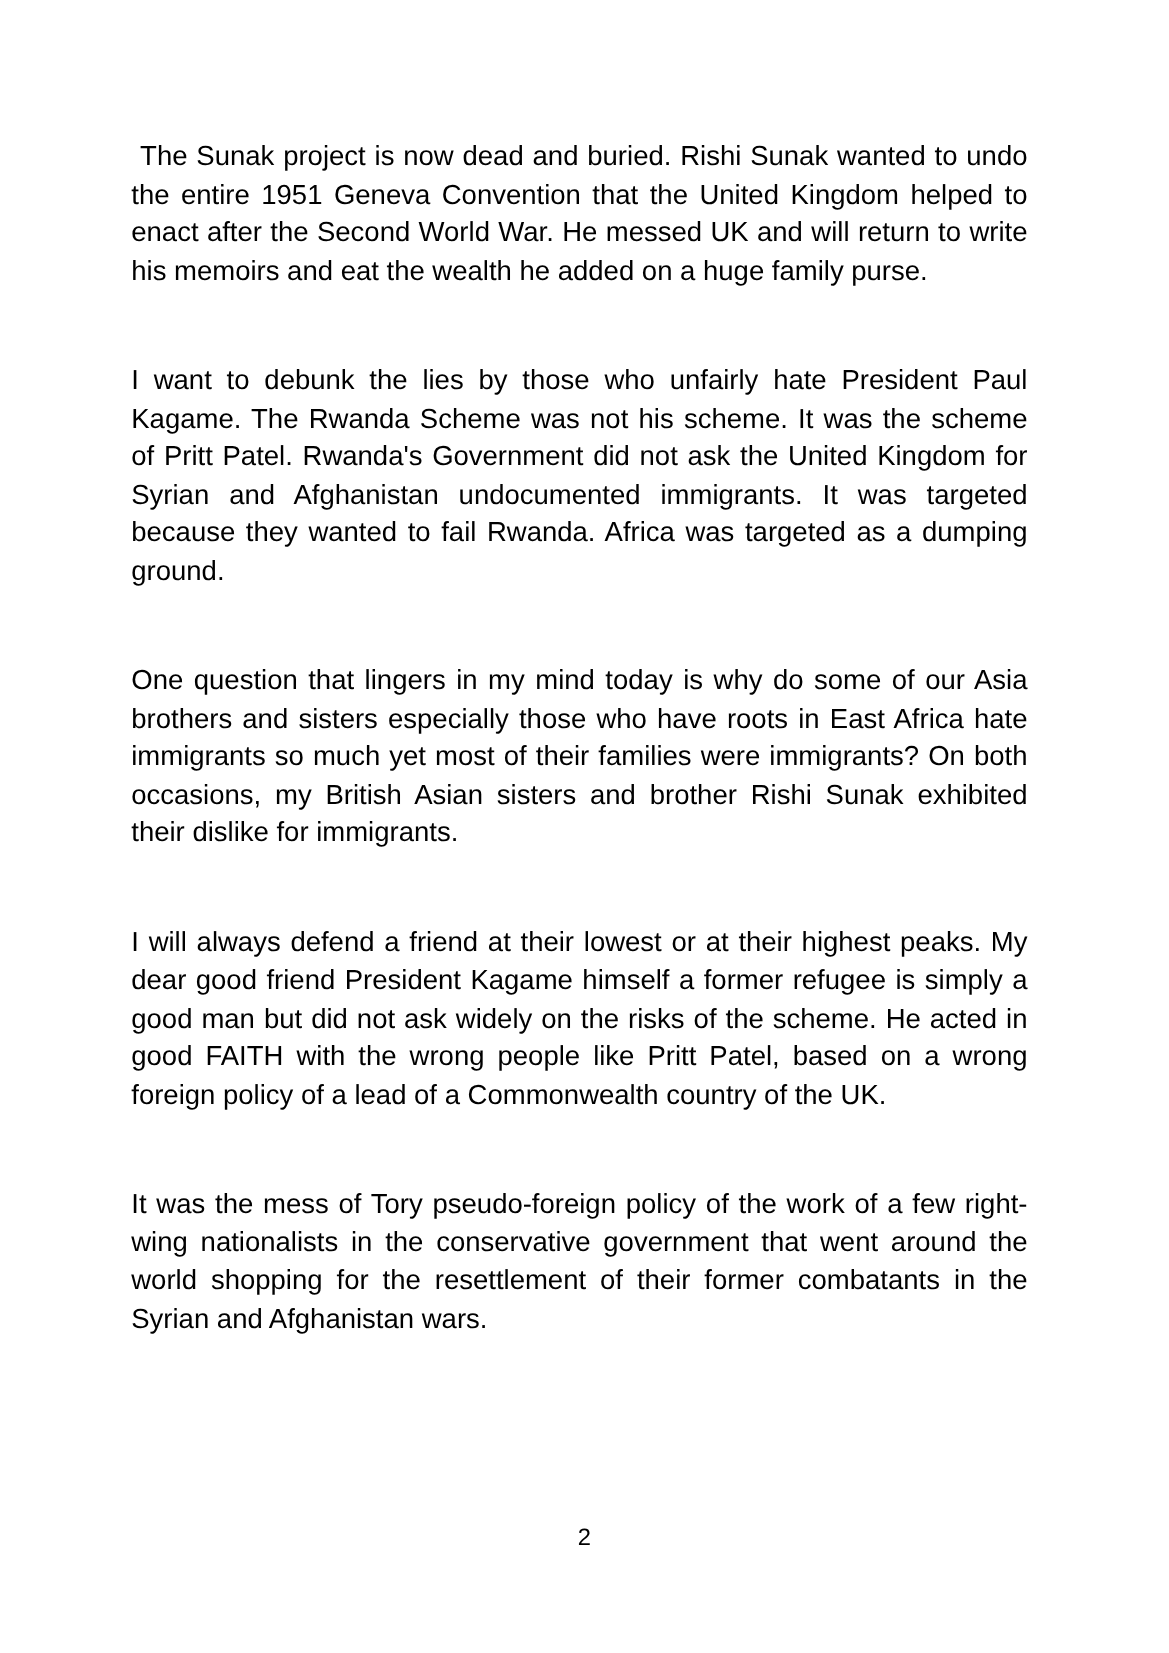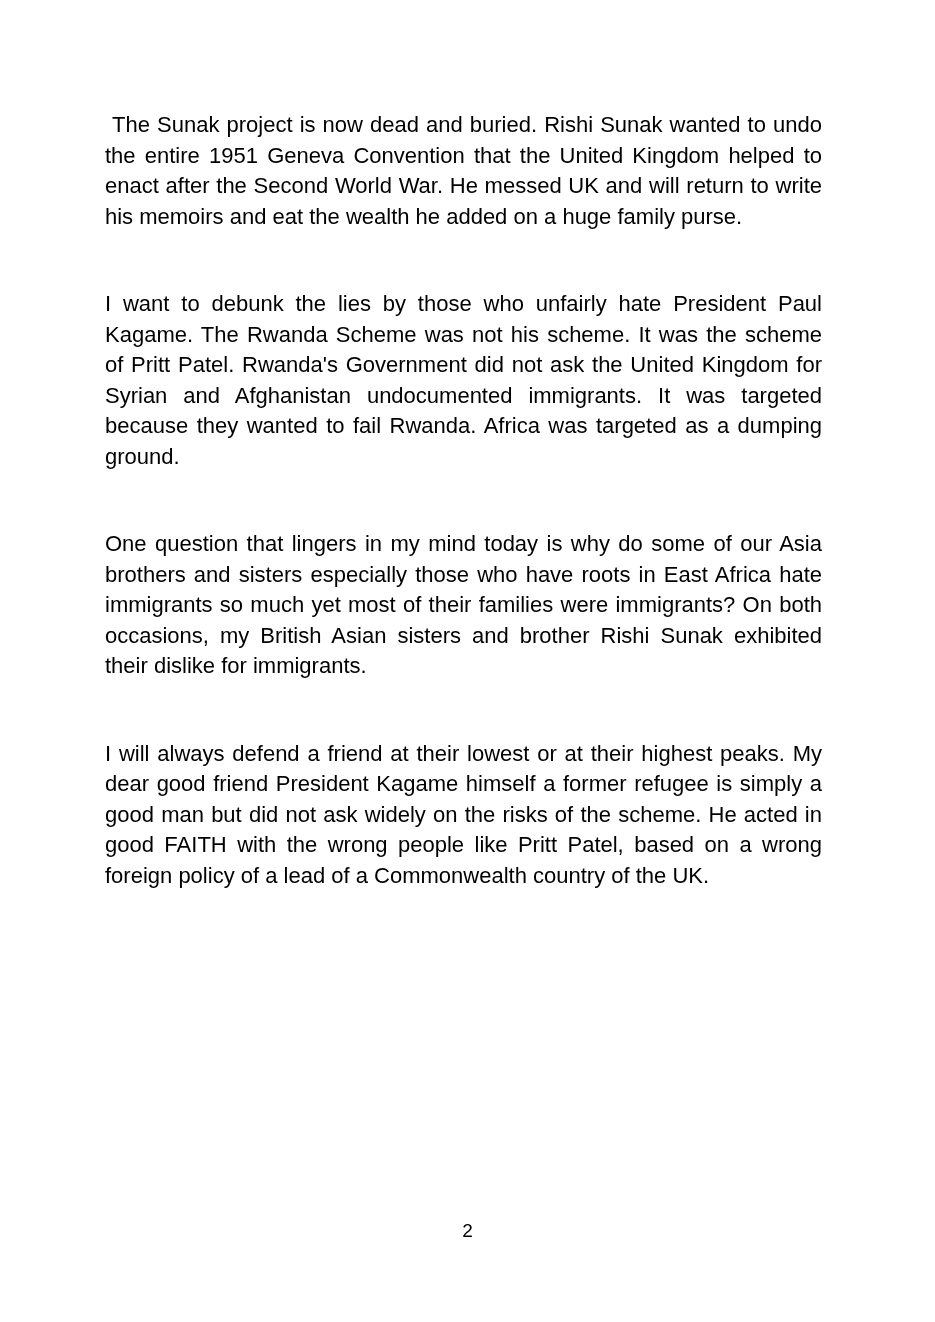--- a/index.html
+++ b/index.html
@@ -46,15 +46,16 @@
 </style>
 </head>
 <body>
 
 <div class="page">
   <div class="content">
     <p> The Sunak project is now dead and buried. Rishi Sunak wanted to undo the entire 1951 Geneva Convention that the United Kingdom helped to enact after the Second World War. He messed UK and will return to write his memoirs and eat the wealth he added on a huge family purse.</p>
     <p>I want to debunk the lies by those who unfairly hate President Paul Kagame. The Rwanda Scheme was not his scheme. It was the scheme of Pritt Patel. Rwanda's Government did not ask the United Kingdom for Syrian and Afghanistan undocumented immigrants. It was targeted because they wanted to fail Rwanda. Africa was targeted as a dumping ground.</p>
     <p>One question that lingers in my mind today is why do some of our Asia brothers and sisters especially those who have roots in East Africa hate immigrants so much yet most of their families were immigrants? On both occasions, my British Asian sisters and brother Rishi Sunak exhibited their dislike for immigrants.</p>
     <p>I will always defend a friend at their lowest or at their highest peaks. My dear good friend President Kagame himself a former refugee is simply a good man but did not ask widely on the risks of the scheme. He acted in good FAITH with the wrong people like Pritt Patel, based on a wrong foreign policy of a lead of a Commonwealth country of the UK.</p>
+    <p>It was the mess of Tory pseudo-foreign policy of the work of a few right-wing nationalists in the conservative government that went around the world shopping for the resettlement of their former combatants in the Syrian and Afghanistan wars.</p>
   </div>
   <div class="footer">2</div>
 </div>
 
 </body></html>

